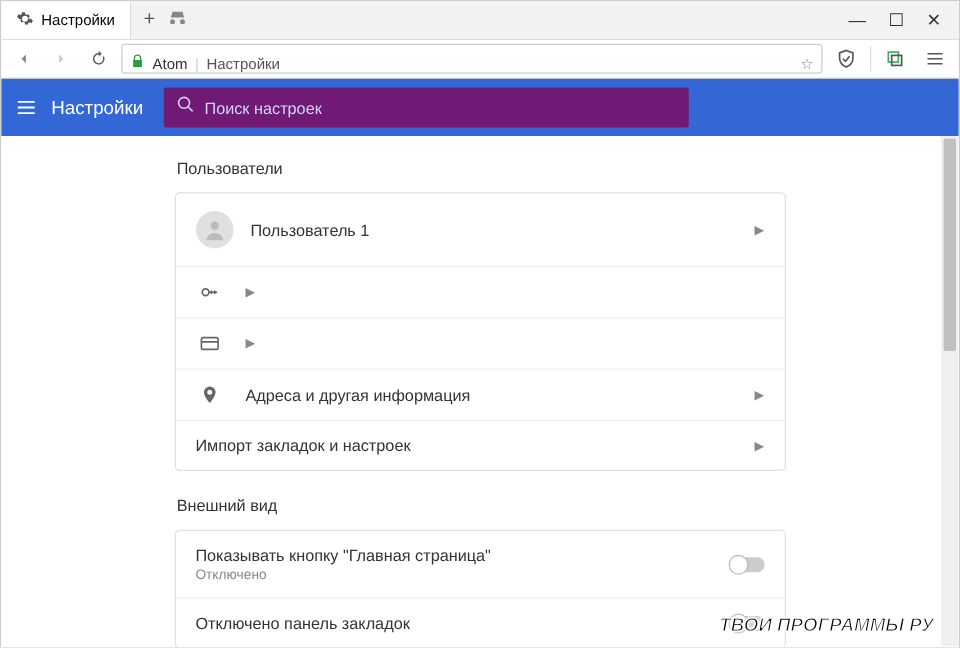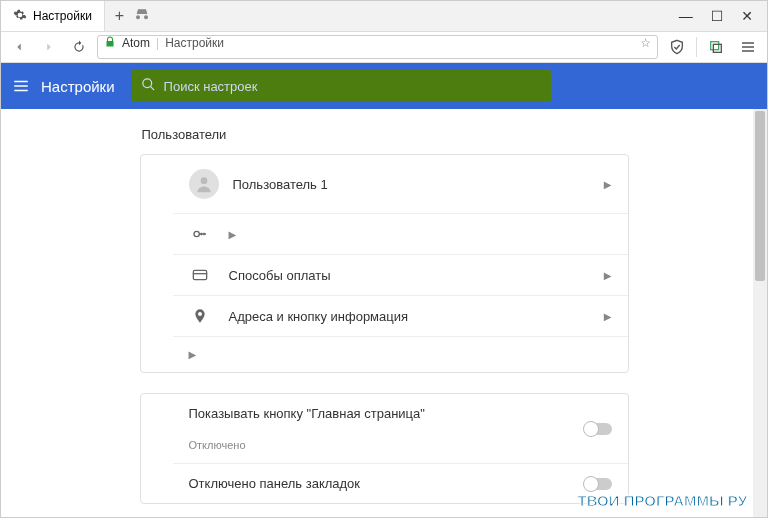--- a/index.html
+++ b/index.html
@@ -6,46 +6,46 @@
 body { width:768px; height:518px; background:#fff; overflow:hidden; position:relative; border:1px solid #ccc;}
 .titlebar { height:30px; display:flex; align-items:center; background:#f2f2f2; }
 .tab { height:30px; background:#fff; display:flex; align-items:center; padding:0 12px; font-size:12px; gap:6px; border-right:1px solid #ddd;}
 .tab svg { width:14px; height:14px; }
 .tabactions { display:flex; align-items:center; gap:10px; padding:0 10px; color:#555;}
 .winctrl { margin-left:auto; display:flex; gap:18px; padding:0 14px; color:#333;}
 .winctrl span { font-size:14px; cursor:default;}
 .toolbar { height:32px; display:flex; align-items:center; padding:0 6px; gap:6px; border-top:1px solid #ddd; border-bottom:1px solid #ddd; background:#fff;}
 .navbtn { width:24px; height:24px; display:flex; align-items:center; justify-content:center; color:#888;}
 .navbtn.enabled{color:#333;}
-.addr { flex:1; height:24px; border:1px solid #ccc; border-radius:3px; display:flex; align-items:flex-start; padding:0 6px; font-size:12px; gap:6px; color:#555;}
+.addr { flex:1; height:24px; border:1px solid #ccc; border-radius:3px; display:flex; align-items:flex-end; padding:0 6px; font-size:12px; gap:6px; color:#555;}
 .addr .atom{color:#333; font-weight:500;}
 .addr .divider{color:#ccc;}
 .tbicon{ width:26px; height:26px; display:flex; align-items:center; justify-content:center; color:#555;}
 .header { height:46px; background:#3367d6; display:flex; align-items:center; color:#fff; }
 .hamburger { width:40px; display:flex; justify-content:center; }
 .htitle { font-size:15px; margin-right:16px;}
-.search { flex:0 0 420px; height:32px; background:#4d7c0f; border-radius:2px; display:flex; align-items:center; padding:0 10px; gap:8px; color:#cdd8f5;}
+.search { flex:0 0 420px; height:32px; background:#701a75; border-radius:2px; display:flex; align-items:center; padding:0 10px; gap:8px; color:#cdd8f5;}
 .search input{ background:transparent; border:none; outline:none; color:#fff; font-size:13px;}
 .search input::placeholder{color:#cdd8f5;}
 .content { height:calc(100% - 30px - 32px - 46px); overflow-y:auto; background:#fff; padding:18px 0 0 0; position:relative;}
 .section { width:489px; margin:0 auto 20px auto;}
 .section-title{ font-size:13px; color:#333; margin-bottom:12px; padding-left:2px;}
-.card{ border:1px solid #e0e0e0; border-radius:4px; background:#fff;padding-left:32px;}
+.card{ border:1px solid #e0e0e0; border-radius:4px; background:#fff;}
 .row{ display:flex; align-items:center; padding:12px 16px; border-bottom:1px solid #eee; font-size:13px; color:#333; cursor:pointer;}
 .row:last-child{border-bottom:none;}
 .row .ico{ width:22px; margin-right:18px; display:flex; justify-content:center; color:#666;}
 .row .lbl{ flex:1;}
-.row .sub{ font-size:11px; color:#888; margin-top:18px;}
+.row .sub{ font-size:11px; color:#888; margin-top:2px;}
 .row .chev{ color:#888; font-size:10px;}
 .avatar-circle{width:30px;height:30px;border-radius:50%;background:#e0e0e0;display:flex;align-items:center;justify-content:center;margin-right:14px;}
 .toggle{ width:28px; height:12px; background:#ccc; border-radius:6px; position:relative;}
 .toggle::after{content:"";position:absolute;width:14px;height:14px;border-radius:50%;background:#fff;border:1px solid #bbb;top:-2px;left:-1px;}
 .scrollbar{position:absolute; right:0; top:0; bottom:0; width:14px; background:#f0f0f0;}
 .scrollthumb{position:absolute; right:2px; top:2px; width:10px; height:170px; background:#c0c0c0; border-radius:2px;}
-.watermark{position:absolute; right:20px; bottom:8px; font-size:15px; font-weight:bold; color:#0369a1; -webkit-text-stroke:1px #fff; text-shadow:0 0 3px #fff,0 0 3px #fff;}
+.watermark{position:absolute; right:20px; bottom:8px; font-size:15px; font-weight:bold; font-style:italic; color:#000000; -webkit-text-stroke:1px #fff; text-shadow:0 0 3px #fff,0 0 3px #fff;}
 </style>
 </head>
 <body>
 
 <div class="titlebar">
   <div class="tab">
     <span><svg viewBox="0 0 24 24">
           <path fill="#555" d="M12 8a4 4 0 100 8 4 4 0 000-8zm9 4a7 7 0 01-.1 1.2l2 1.6-2 3.4-2.4-1a7 7 0 01-2 .1l-.4 2.6h-4l-.4-2.6a7 7 0 01-2-1.1l-2.4 1-2-3.4 2-1.6A7 7 0 013 12a7 7 0 01.1-1.2l-2-1.6 2-3.4 2.4 1a7 7 0 012-1.1L7.9 3h4l.4 2.6a7 7 0 012 1.1l2.4-1 2 3.4-2 1.6c.1.4.1.8.1 1.3z"></path>
         </svg></span>
     <span>Настройки</span>
@@ -148,39 +148,40 @@
           </div>
         <div class="chev">▶</div>
       </div>
       <div class="row">
         <div class="ico">
             <svg width="16" height="16" viewBox="0 0 24 24">
               <rect x="2" y="5" width="20" height="14" rx="2" fill="none" stroke="#666" stroke-width="2"></rect>
               <path stroke="#666" stroke-width="2" d="M2 10h20"></path>
             </svg>
           </div>
-        <div class="lbl">Способы оплаты</div>
         <div class="chev">▶</div>
       </div>
       <div class="row">
         <div class="ico">
             <svg width="16" height="16" viewBox="0 0 24 24">
               <path fill="#666" d="M12 2a7 7 0 00-7 7c0 5 7 13 7 13s7-8 7-13a7 7 0 00-7-7zm0 10a3 3 0 110-6 3 3 0 010 6z"></path>
             </svg>
           </div>
-        <div class="lbl">Адреса и кнопку информация</div>
-        <div class="chev">▶</div>
-      </div>
-      <div class="row">
+        <div class="lbl">Адреса и другая информация</div>
+        <div class="chev">▶</div>
+      </div>
+      <div class="row">
+        <div class="lbl">Импорт закладок и настроек</div>
         <div class="chev">▶</div>
       </div>
     </div>
   </div>
 
   <div class="section">
+    <div class="section-title">Внешний вид</div>
     <div class="card">
       <div class="row">
         <div class="lbl">
           <div>Показывать кнопку "Главная страница"</div>
           <div class="sub">Отключено</div>
         </div>
         <div class="toggle"></div>
       </div>
       <div class="row">
         <div class="lbl">Отключено панель закладок</div>

